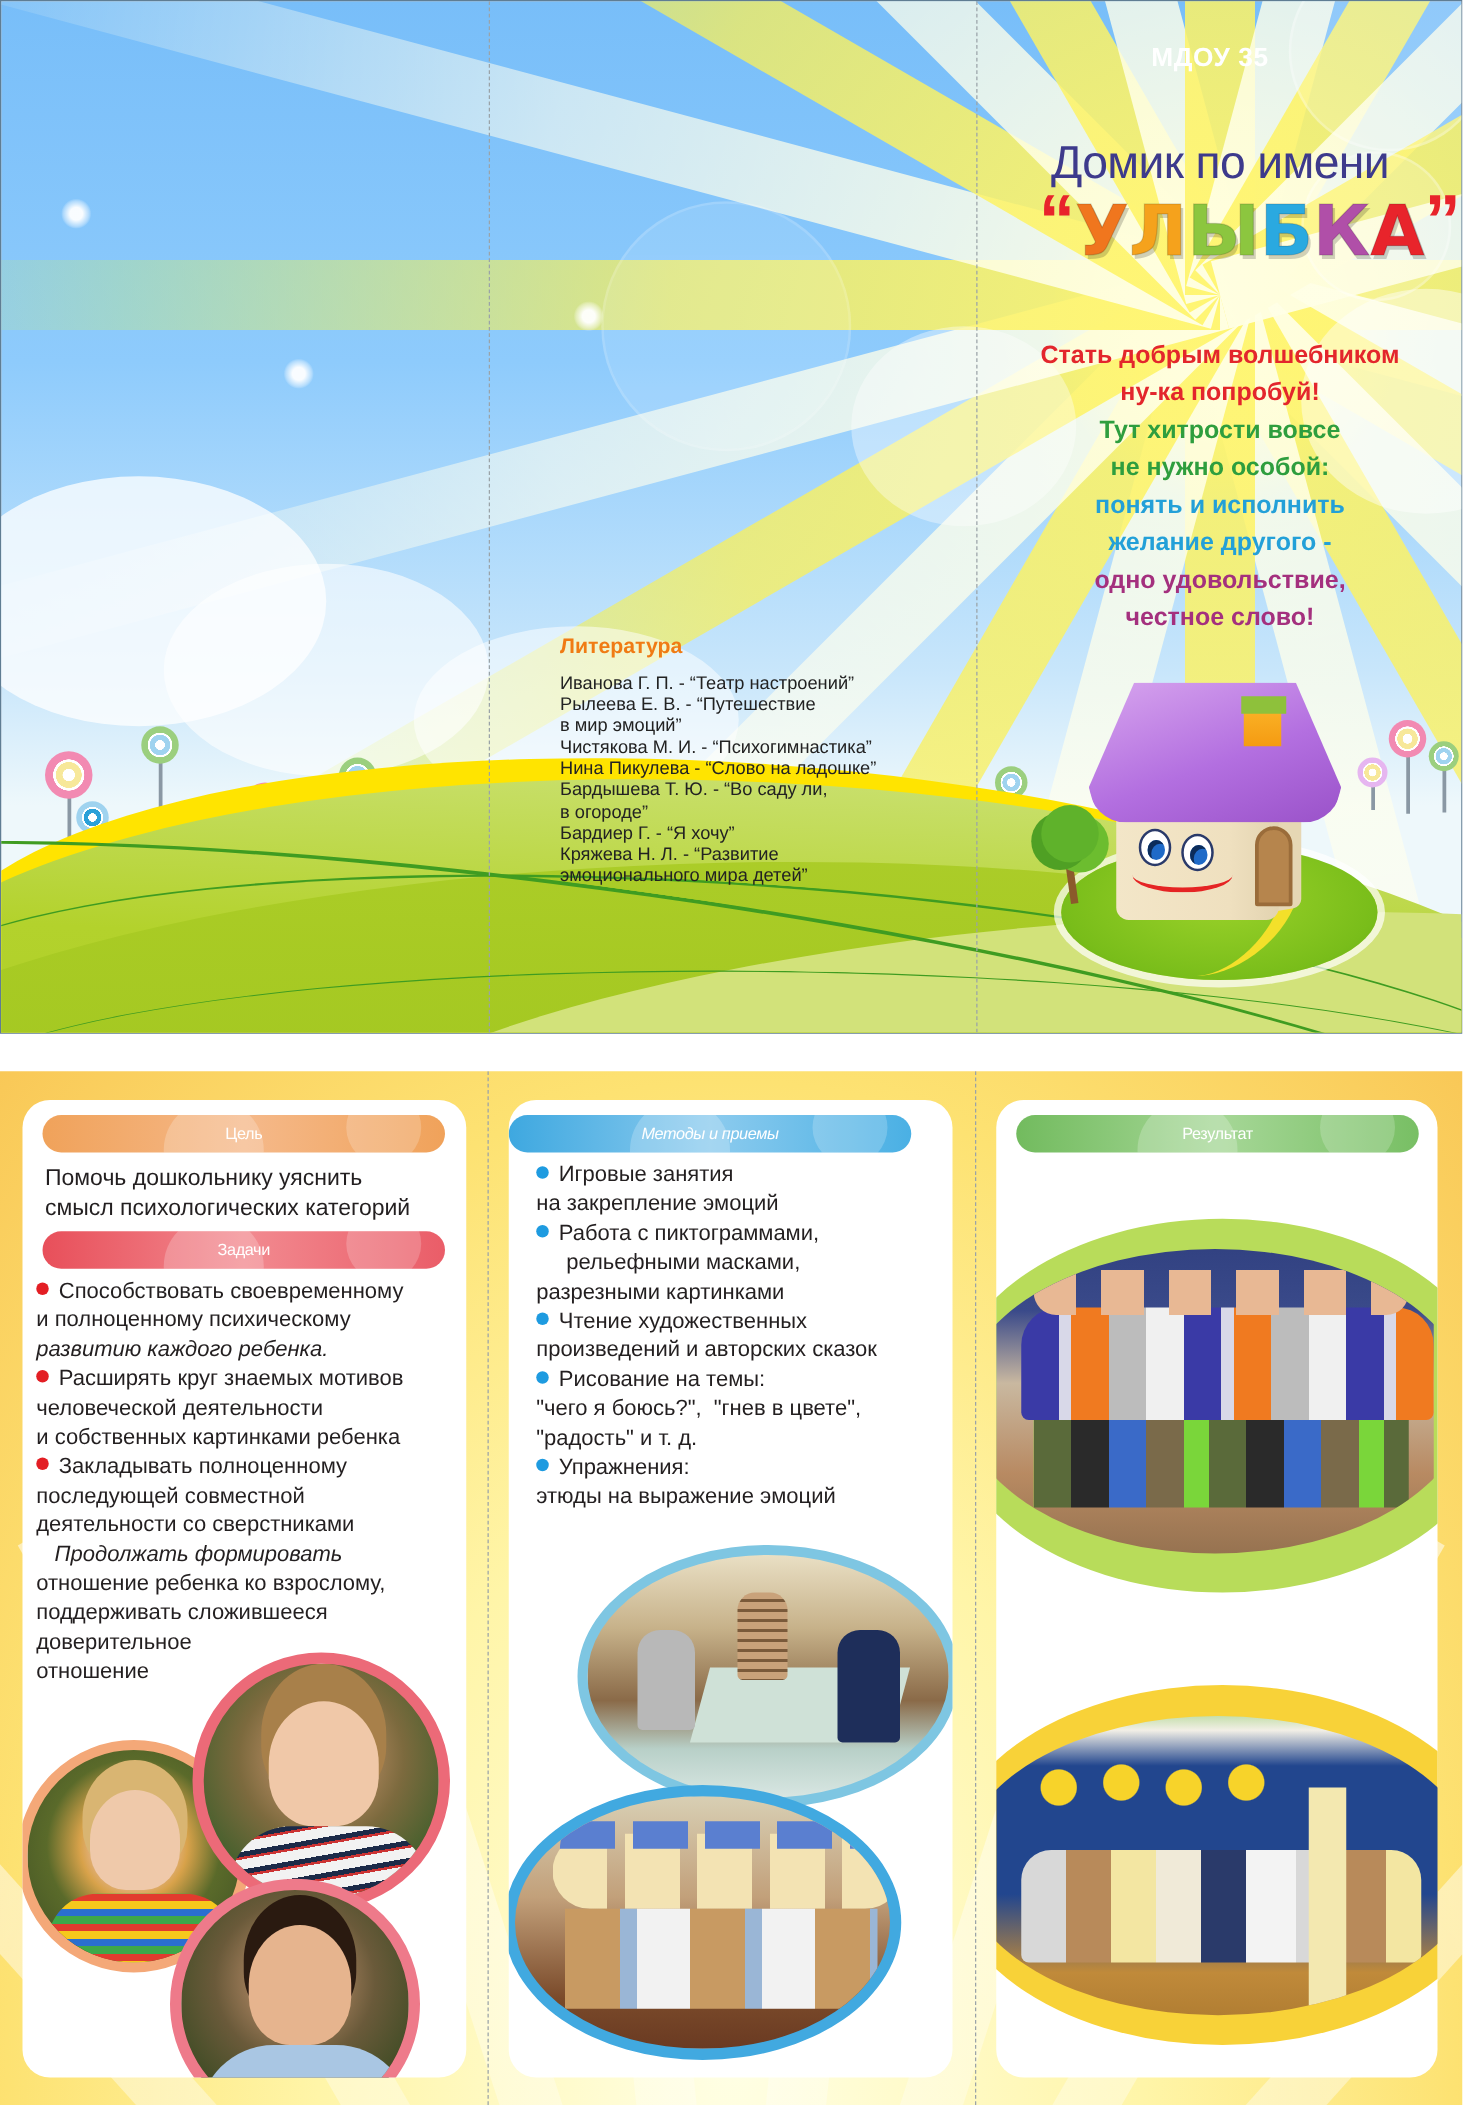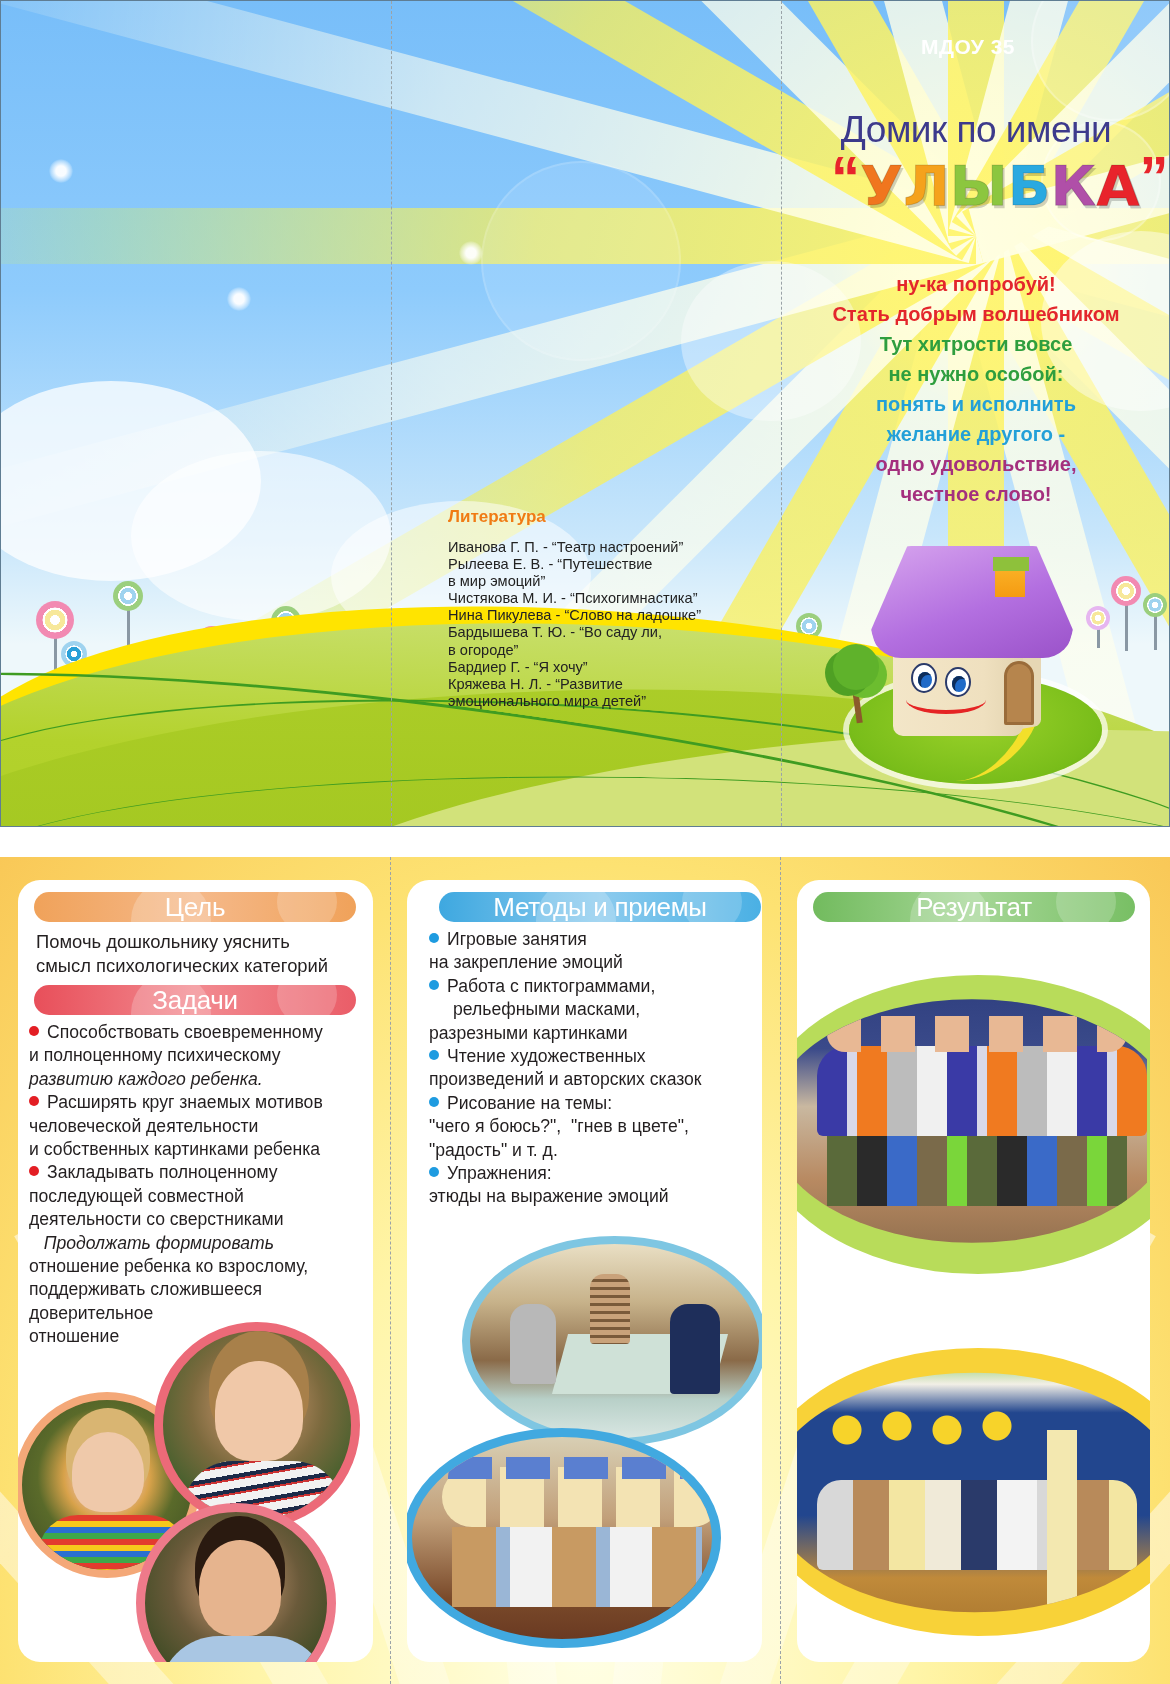--- a/index.html
+++ b/index.html
@@ -67,21 +67,21 @@
     background: radial-gradient(ellipse at 50% 95%, #ffffe6 0%, #fff5a8 40%, #fde272 70%, #f9c857 100%); }
   .irays { position: absolute; left: 585px; top: 1320px; }
   .iray { position: absolute; left: 0; top: -24px; width: 1100px; height: 48px; transform-origin: 0 50%;
     background: linear-gradient(90deg, rgba(255,255,255,0) 0%, rgba(255,255,255,0.4) 60%, rgba(255,255,255,0.55) 100%); }
 
   .panel { position: absolute; top: 880px; width: 355px; height: 782px; background: #fff; border-radius: 22px; overflow: hidden; }
   .panel.p1 { left: 18px; }
   .panel.p2 { left: 407px; width: 355px; }
   .panel.p3 { left: 797px; width: 353px; }
 
-  .pill { position: absolute; height: 30px; border-radius: 15px; color: #fff; text-align: center; font-size: 26px; line-height: 30px; overflow: hidden; letter-spacing: -0.3px; }
+  .pill { position: absolute; height: 30px; border-radius: 15px; color: #fff; text-align: center; font-size: 13px; line-height: 30px; overflow: hidden; letter-spacing: -0.3px; }
   .pill::before { content: ""; position: absolute; left: 30%; top: -12px; width: 80px; height: 80px; border-radius: 50%; background: rgba(255,255,255,0.22); }
   .pill::after { content: ""; position: absolute; right: 6%; top: -20px; width: 60px; height: 60px; border-radius: 50%; background: rgba(255,255,255,0.2); }
   .pill span { position: relative; z-index: 1; }
   .pill.orange { background: linear-gradient(90deg, #f0a25a, #f5b98a 50%, #f0a25a); }
   .pill.red { background: linear-gradient(90deg, #e84f5a, #f28a90 50%, #ea5d68); }
   .pill.blue { background: linear-gradient(90deg, #3ea8e0, #8ccbee 50%, #4ab0e4); }
   .pill.green { background: linear-gradient(90deg, #72bb5e, #a6d797 50%, #78bf64); }
 
   .txt { position: absolute; font-size: 17.6px; line-height: 23.4px; color: #231f20; }
   .txt .line { white-space: nowrap; }
@@ -234,22 +234,22 @@
     <div class="eye" style="left:910px;top:662px;"></div>
     <div class="eye" style="left:944px;top:666px;"></div>
     <div class="smile"></div>
   </div>
 
   <div class="mdou">МДОУ  35</div>
   <div class="title1">Домик по имени</div>
   <div class="title2" id="title2"><span class="q" style="color: rgb(232, 36, 43);">“</span><span class="L" style="color: rgb(240, 118, 30);">У</span><span class="L" style="color: rgb(245, 162, 28);">Л</span><span class="L" style="color: rgb(140, 198, 63);">Ы</span><span class="L" style="color: rgb(42, 169, 224);">Б</span><span class="L" style="color: rgb(176, 79, 168);">К</span><span class="L" style="color: rgb(232, 36, 43);">А</span><span class="q" style="color: rgb(232, 36, 43);">”</span></div>
 
   <div class="poem" id="poem">
+      <div style="color: rgb(227, 38, 44);">Стать добрым волшебником</div>
       <div style="color: rgb(227, 38, 44);">ну-ка попробуй!</div>
-      <div style="color: rgb(227, 38, 44);">Стать добрым волшебником</div>
       <div style="color: rgb(46, 158, 62);">Тут хитрости вовсе</div>
       <div style="color: rgb(46, 158, 62);">не нужно особой:</div>
       <div style="color: rgb(35, 160, 216);">понять и исполнить</div>
       <div style="color: rgb(35, 160, 216);">желание другого -</div>
       <div style="color: rgb(164, 48, 126);">одно удовольствие,</div>
       <div style="color: rgb(164, 48, 126);">честное слово!</div>
     </div>
 
   <div class="lit-title">Литература</div>
   <div class="lit-list" id="litlist">
@@ -320,21 +320,21 @@
     <div class="kid" style="left:52px;top:30px;width:88px;height:100px;background:#f0c8a8;box-shadow:0 -24px 0 6px #a8804a;"></div>
     <div style="position:absolute;left:20px;top:130px;width:160px;height:70px;background:repeating-linear-gradient(170deg,#f2f2f2 0 8px,#1c2a48 8px 12px,#c33 12px 14px);border-radius:50px 50px 0 0;"></div>
   </div>
   <div class="photo circle" style="left:118px;top:623px;width:200px;height:200px;border:9px solid #ee7a8a;background:radial-gradient(circle at 50% 40%, #d9a27c 0%, #6a5a3a 45%, #3a4a22 80%);">
     <div class="kid" style="left:54px;top:28px;width:82px;height:96px;background:#e6b48e;box-shadow:0 -20px 0 4px #2a1a10;"></div>
     <div style="position:absolute;left:14px;top:124px;width:170px;height:80px;background:#a9c6e3;border-radius:60px 60px 0 0;"></div>
   </div>
 </div>
 
 <div class="panel p2">
-  <div class="pill blue" style="left:32px;top:12px;width:322px;">
+  <div class="pill blue" style="left:0;top:12px;width:322px;font-style:italic;">
     <span>Методы и приемы</span>
   </div>
   <div class="txt" id="methods" style="left:22px;top:48px;">
       <div class="line"><span class="dot blue"></span><span style="white-space: pre;">Игровые занятия</span></div>
       <div class="line"><span style="white-space: pre;">на закрепление эмоций</span></div>
       <div class="line"><span class="dot blue"></span><span style="white-space: pre;">Работа с пиктограммами,</span></div>
       <div class="line"><span style="white-space: pre; margin-left: 24px;">рельефными масками,</span></div>
       <div class="line"><span style="white-space: pre;">разрезными картинками</span></div>
       <div class="line"><span class="dot blue"></span><span style="white-space: pre;">Чтение художественных</span></div>
       <div class="line"><span style="white-space: pre;">произведений и авторских сказок</span></div>

